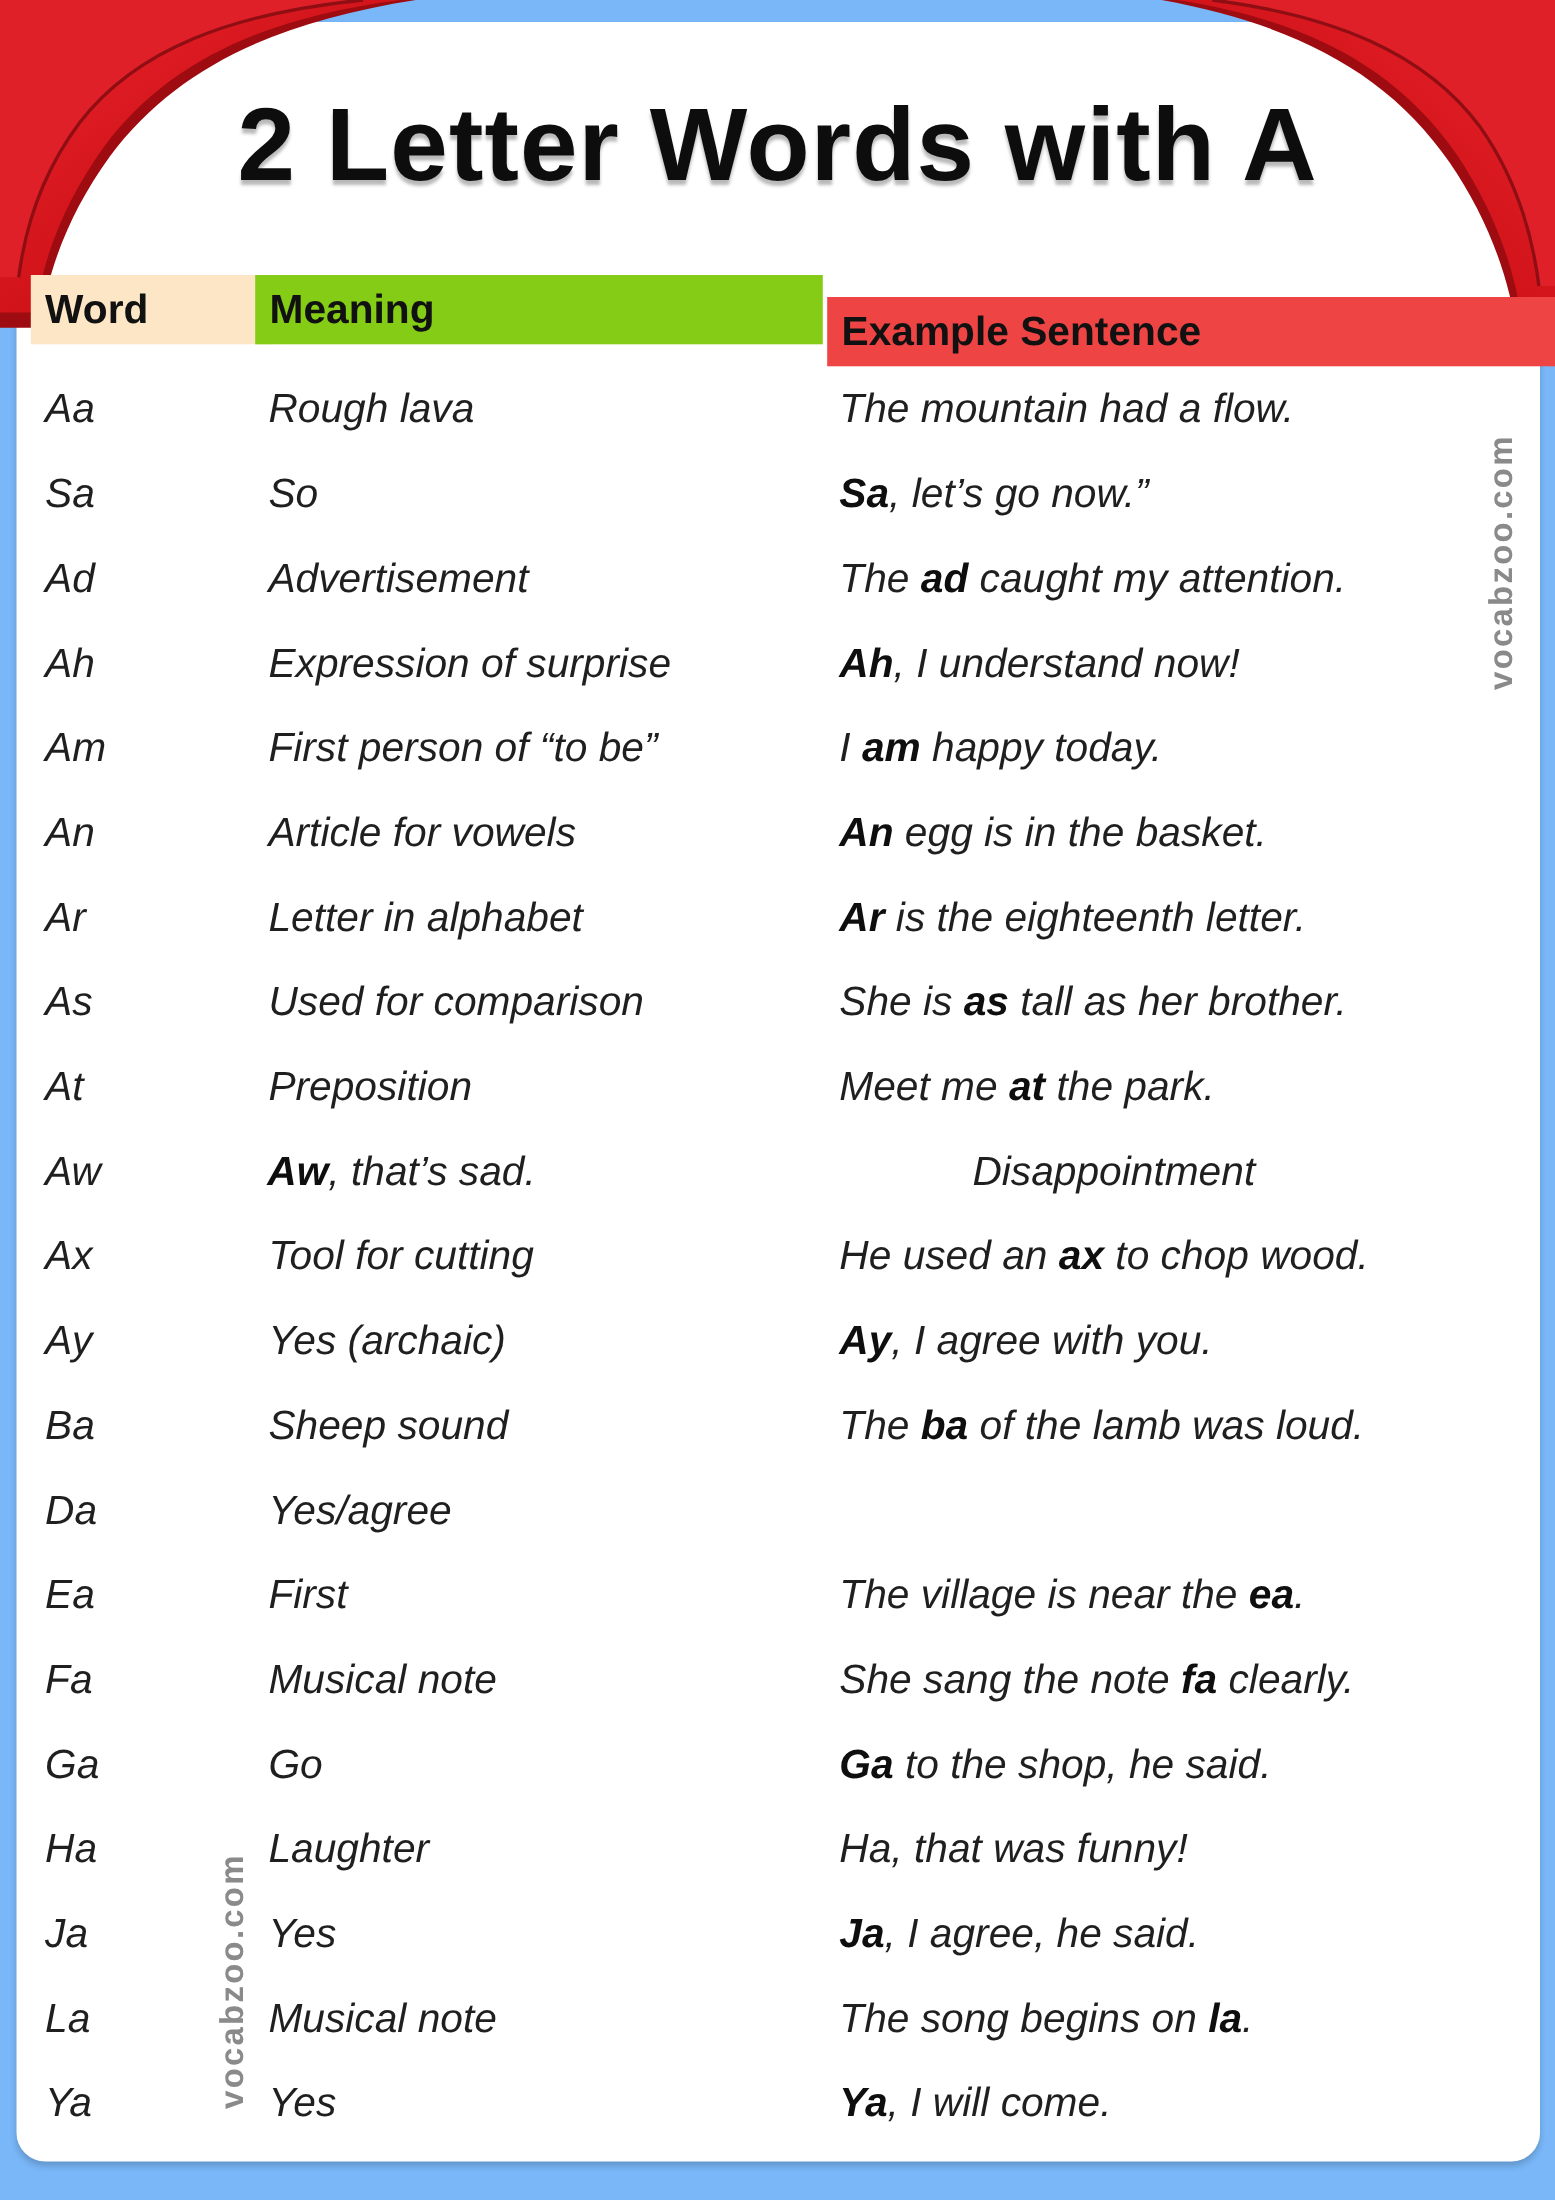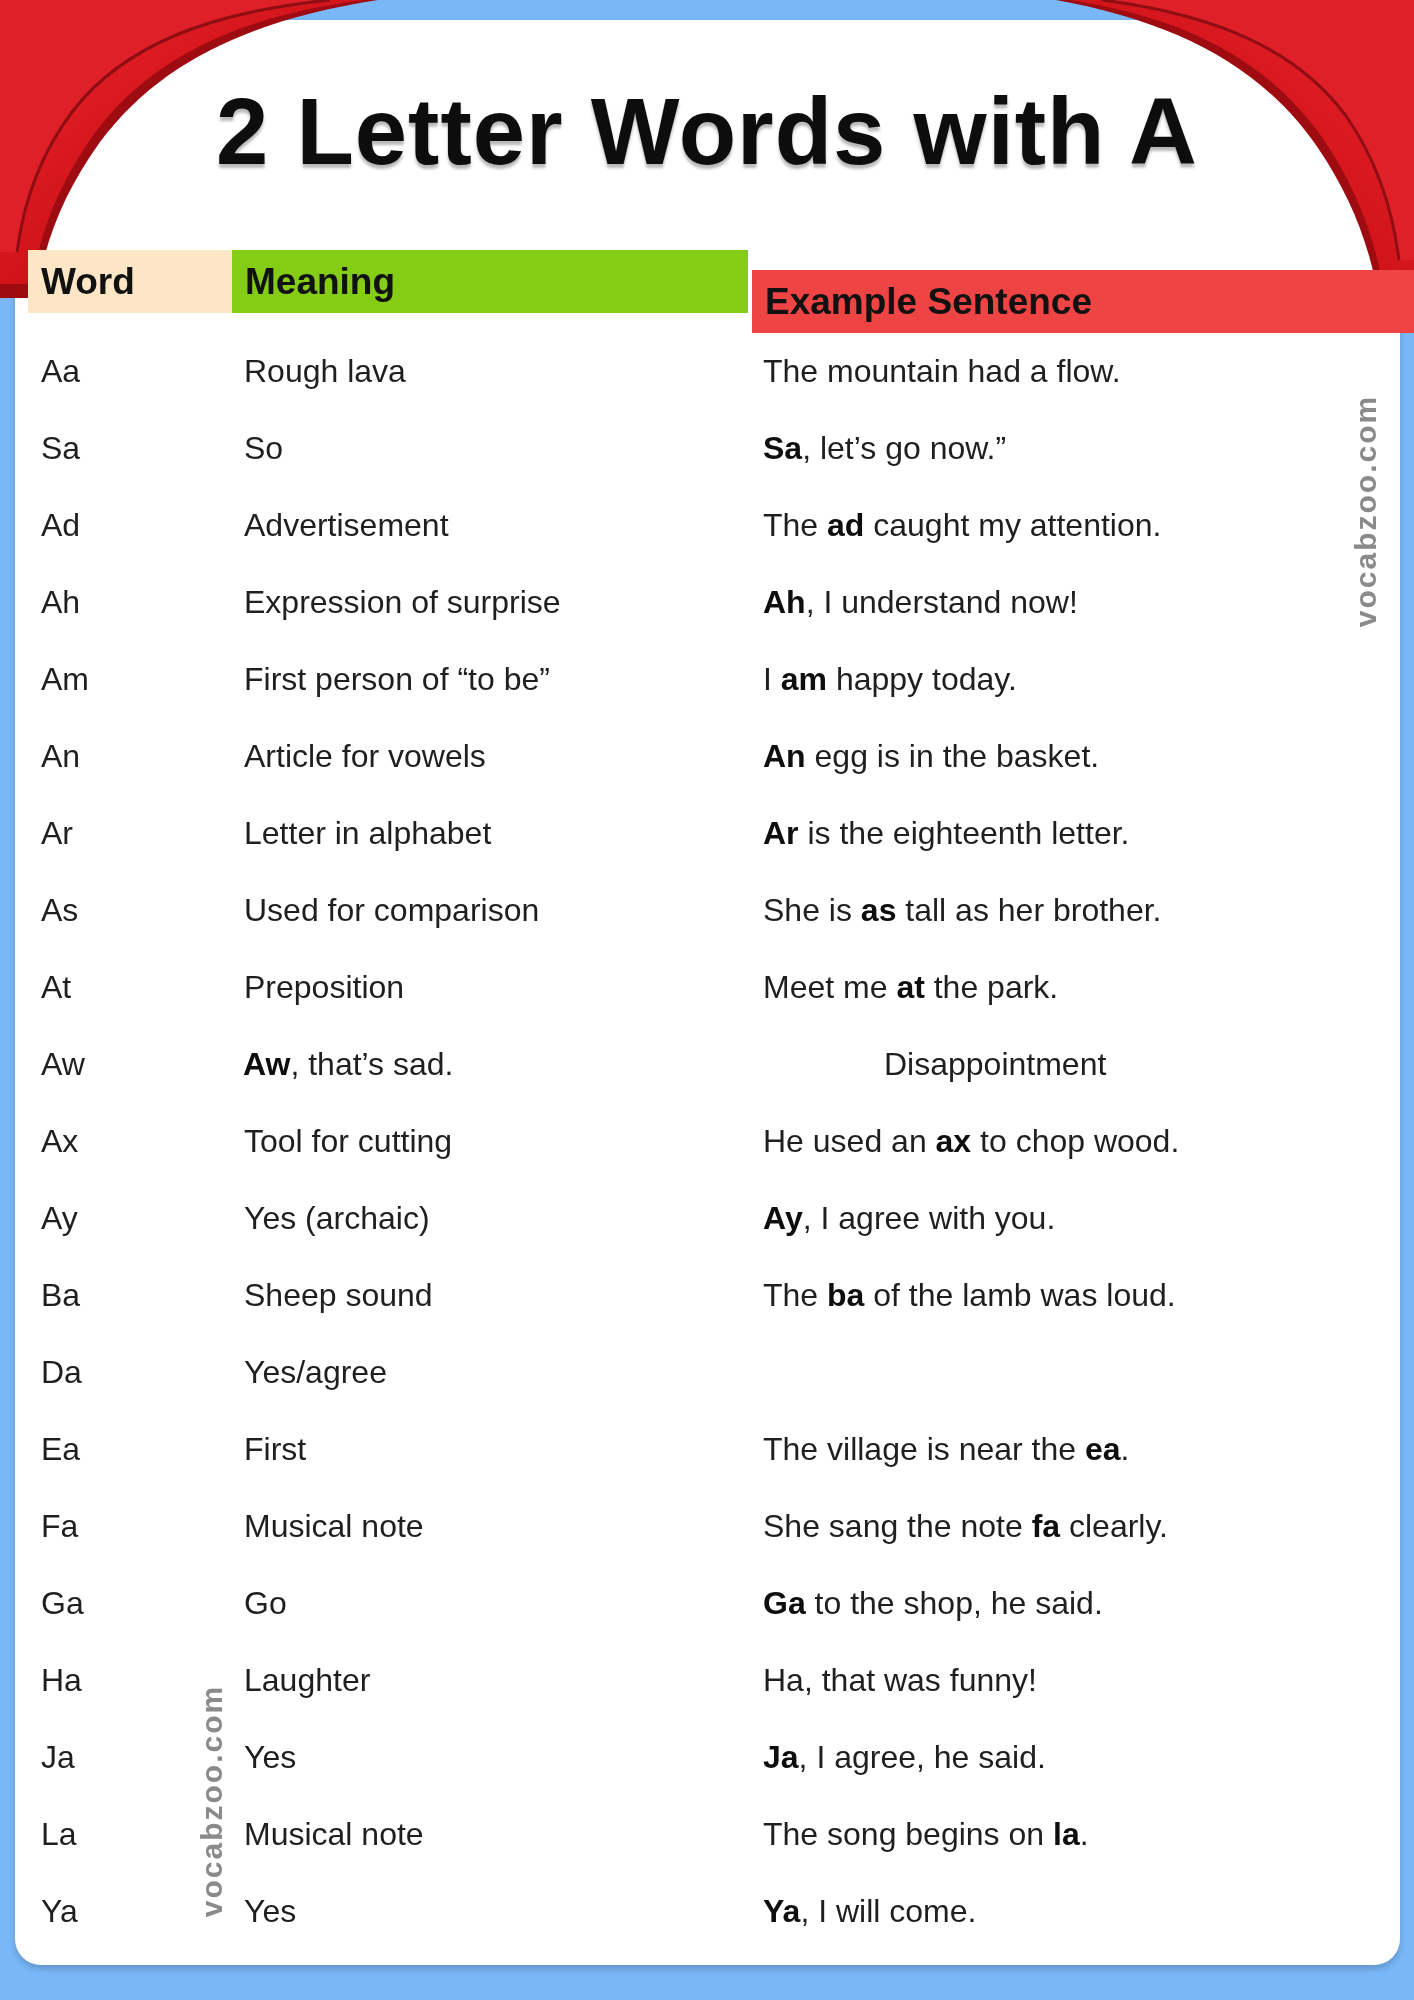--- a/index.html
+++ b/index.html
@@ -22,21 +22,21 @@
 
   
   .hdr{position:absolute;top:250px;height:63px;font-size:37px;font-weight:bold;color:#111;
        line-height:63px;padding-left:13px;box-sizing:border-box;white-space:nowrap;}
   .hdr.word{left:28px;width:220px;background:#FCE6C5;}
   .hdr.meaning{left:232px;width:516px;background:#84cc16;}
   .hdr.example{left:752px;width:769px;background:#ef4444;margin-top:20px;}
 
   
   .rows{position:absolute;left:28px;top:333px;width:1364px;z-index:2;}
-  .row{display:flex;height:77px;align-items:center;font-size:32px;color:#1f1f1f;}
+  .row{display:flex;height:77px;align-items:center;font-size:37px;color:#1f1f1f;font-style:italic;}
   .cell{box-sizing:border-box;white-space:nowrap;}
   .cell.word{width:204px;padding-left:13px;}
   .cell.meaning{width:520px;padding-left:12px;}
   .cell.example{flex:1;padding-left:11px;}
   .cell.example .b{font-weight:bold;color:#0e0e0e;}
 
   
   .wm{position:absolute;width:320px;height:34px;line-height:34px;text-align:center;
       font-size:30px;font-weight:bold;letter-spacing:2px;color:#8a8a8a;
       transform:rotate(-90deg);z-index:1;white-space:nowrap;}

